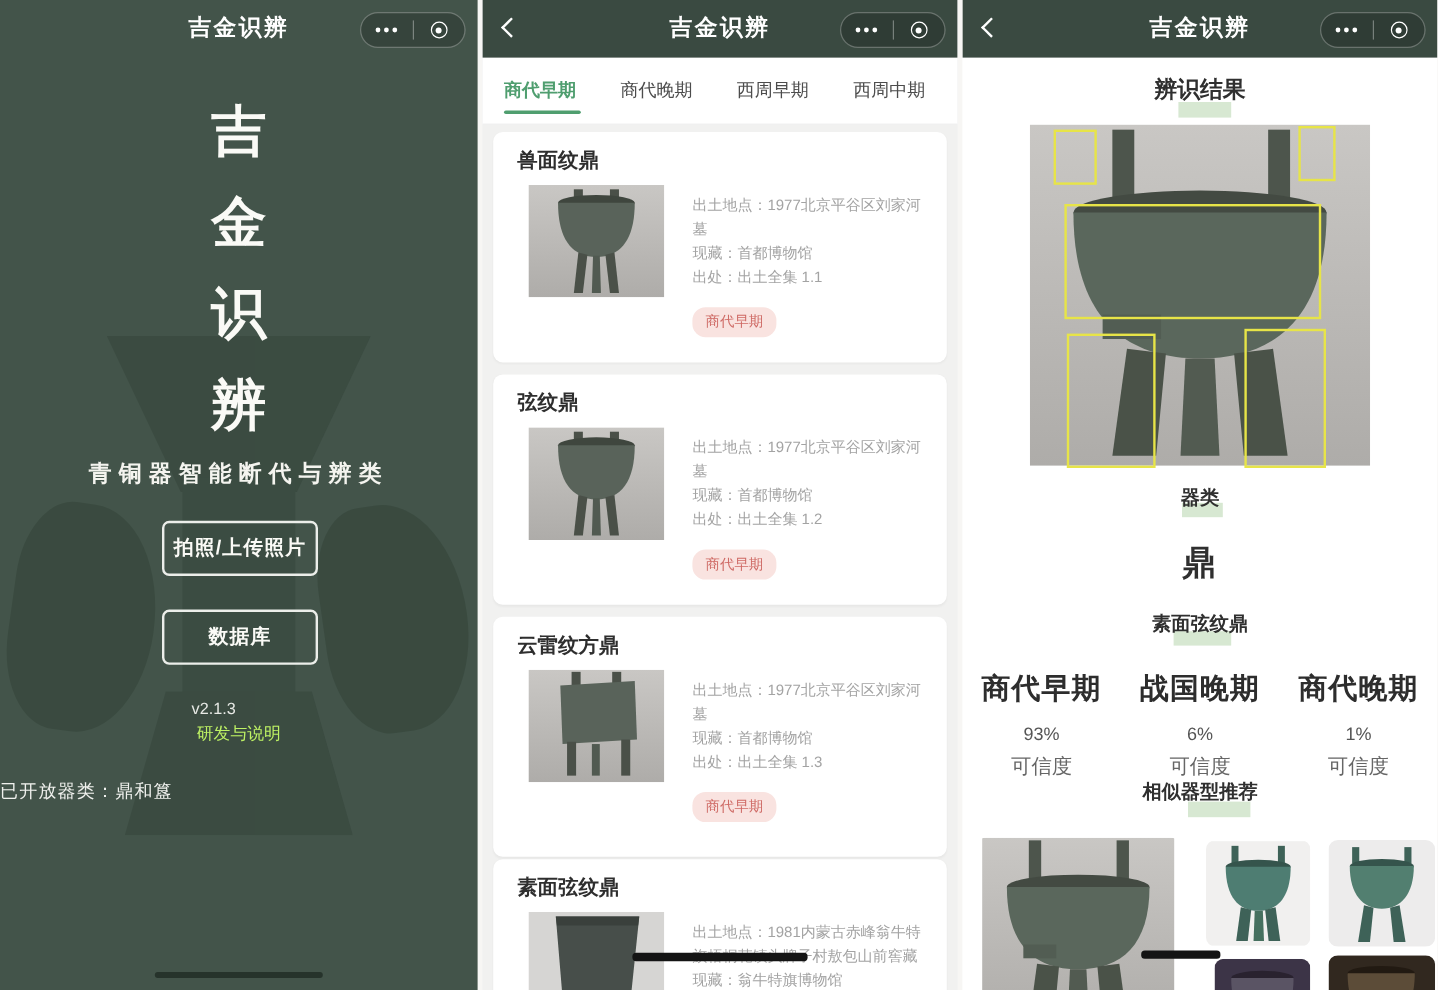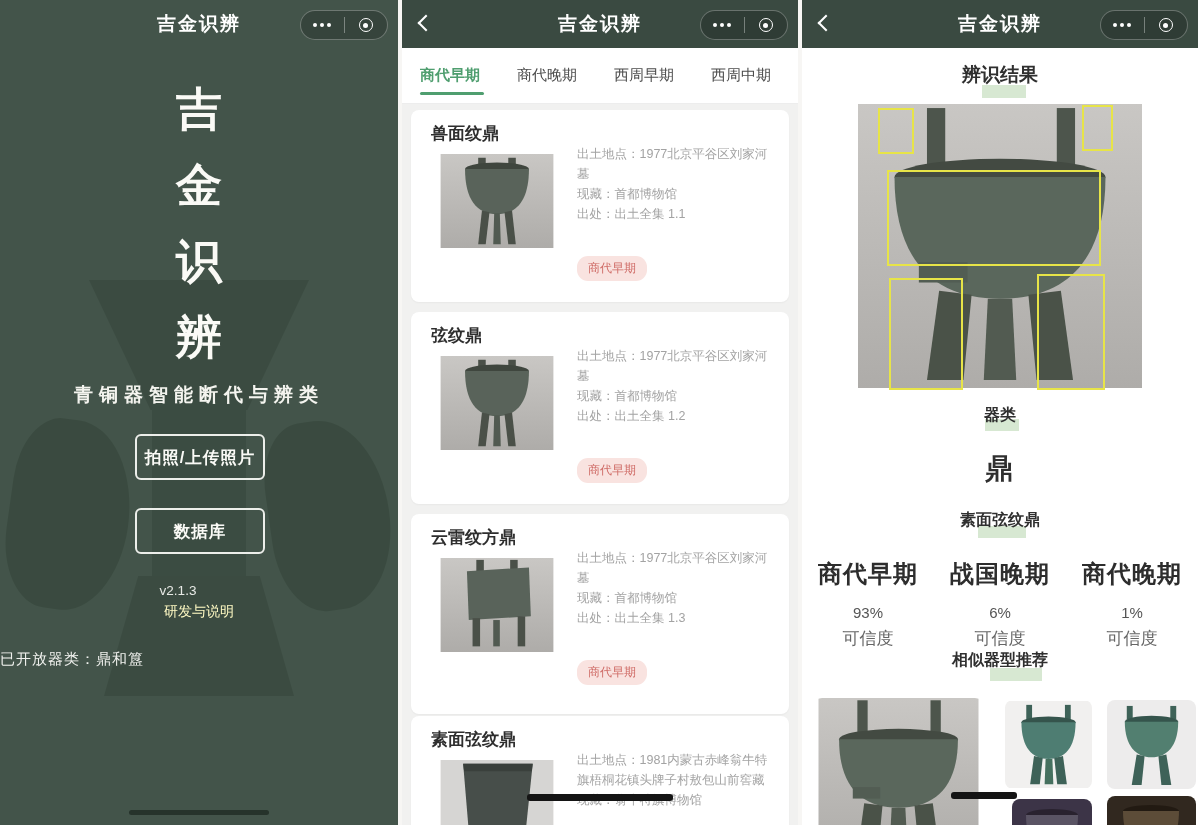--- a/index.html
+++ b/index.html
@@ -47,21 +47,21 @@
   .home-subtitle { position:absolute; top:382px; left:0; width:398px; text-align:center;
     color:#f4f4ef; font-size:19px; font-weight:bold; letter-spacing:6px; z-index:2; }
   .ghost-btn { position:absolute; left:135px; width:130px; height:46px; border:2px solid #eceeea;
     border-radius:6px; background:transparent; color:#fafaf6; font-size:16.5px; font-weight:bold;
     text-align:center; line-height:42px; cursor:pointer; z-index:2; letter-spacing:1px; }
   #btn-upload { top:434px; }
   #btn-database { top:508px; }
   .home-version { position:absolute; top:583px; left:0; width:356px; text-align:center;
     color:#e8eae6; font-size:13.5px; z-index:2; }
   .home-devlink { position:absolute; top:603px; left:0; width:398px; text-align:center;
-    color:#fef9c3; font-size:14px; z-index:2; cursor:pointer; }
+    color:#bef264; font-size:14px; z-index:2; cursor:pointer; }
   .home-opentypes { position:absolute; top:650px; left:0; width:398px; 
     color:#f0f1ee; font-size:15px; letter-spacing:1px; z-index:2; }
   .home-indicator { position:absolute; left:129px; top:810px; width:140px; height:5px;
     border-radius:3px; background:#26332b; z-index:2; }
 
   
   .tabbar { position:absolute; top:48px; left:0; right:0; height:56px; background:#fff;
     display:flex; align-items:center; gap:37px; padding-left:18px; overflow:hidden; z-index:5;
     border-bottom:1px solid #ededed; }
   .tab { font-size:15px; color:#4c4c4c; white-space:nowrap; cursor:pointer; flex:0 0 auto; }
@@ -71,21 +71,21 @@
 
   .card { position:absolute; left:9px; width:378px; background:#fff; border-radius:8px;
     box-shadow:0 1px 2px rgba(0,0,0,0.04); cursor:pointer; }
   #card-0 { top:110px; height:192px; }
   #card-1 { top:312px; height:192px; }
   #card-2 { top:514px; height:200px; }
   #card-3 { top:716px; height:180px; }
   .card-title { position:absolute; left:20px; top:12px; font-size:17px; font-weight:bold; color:#2e2e2e; }
   .card-photo { position:absolute; left:20px; top:44px; width:132px; height:94px; border-radius:4px; overflow:hidden; }
   .card-photo svg { display:block; width:100%; height:100%; }
-  .card-details { position:absolute; left:166px; top:34px; width:196px; font-size:12.5px;
+  .card-details { position:absolute; left:166px; top:51px; width:196px; font-size:12.5px;
     color:#a3a3a3; line-height:20px; }
   .card-tag { position:absolute; left:166px; top:146px; background:#f9e3e0; color:#cf6b66;
     font-size:12px; padding:4px 11px; border-radius:11px; }
 
   
   .r-heading { position:absolute; left:0; width:396px; text-align:center; color:#2f2f2f; font-weight:bold; z-index:2; }
   #res-heading { top:62px; font-size:19px; }
   .hl { position:absolute; background:#d7e8d2; z-index:1; }
   #hl-heading { left:180px; top:85px; width:44px; height:13px; }
   #hl-category { left:183px; top:419px; width:34px; height:12px; }

